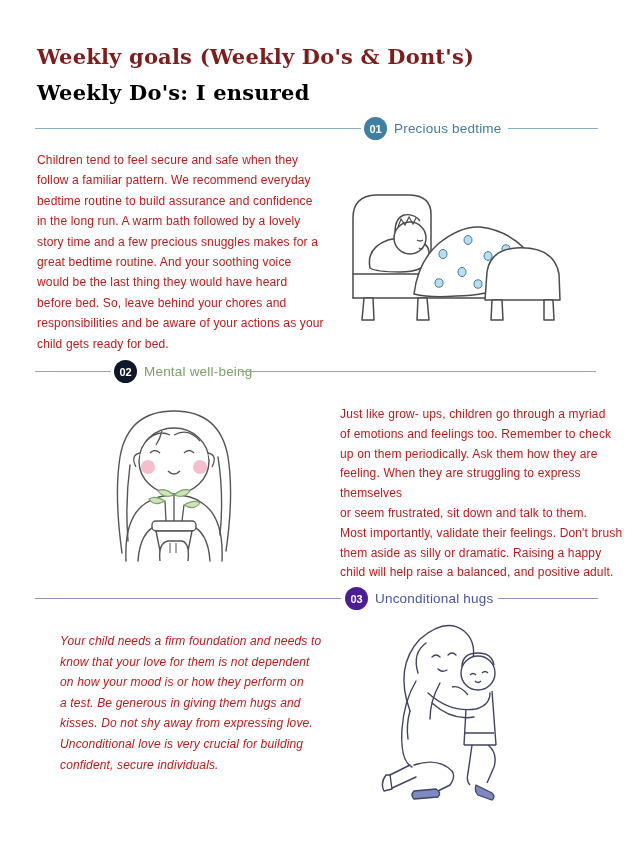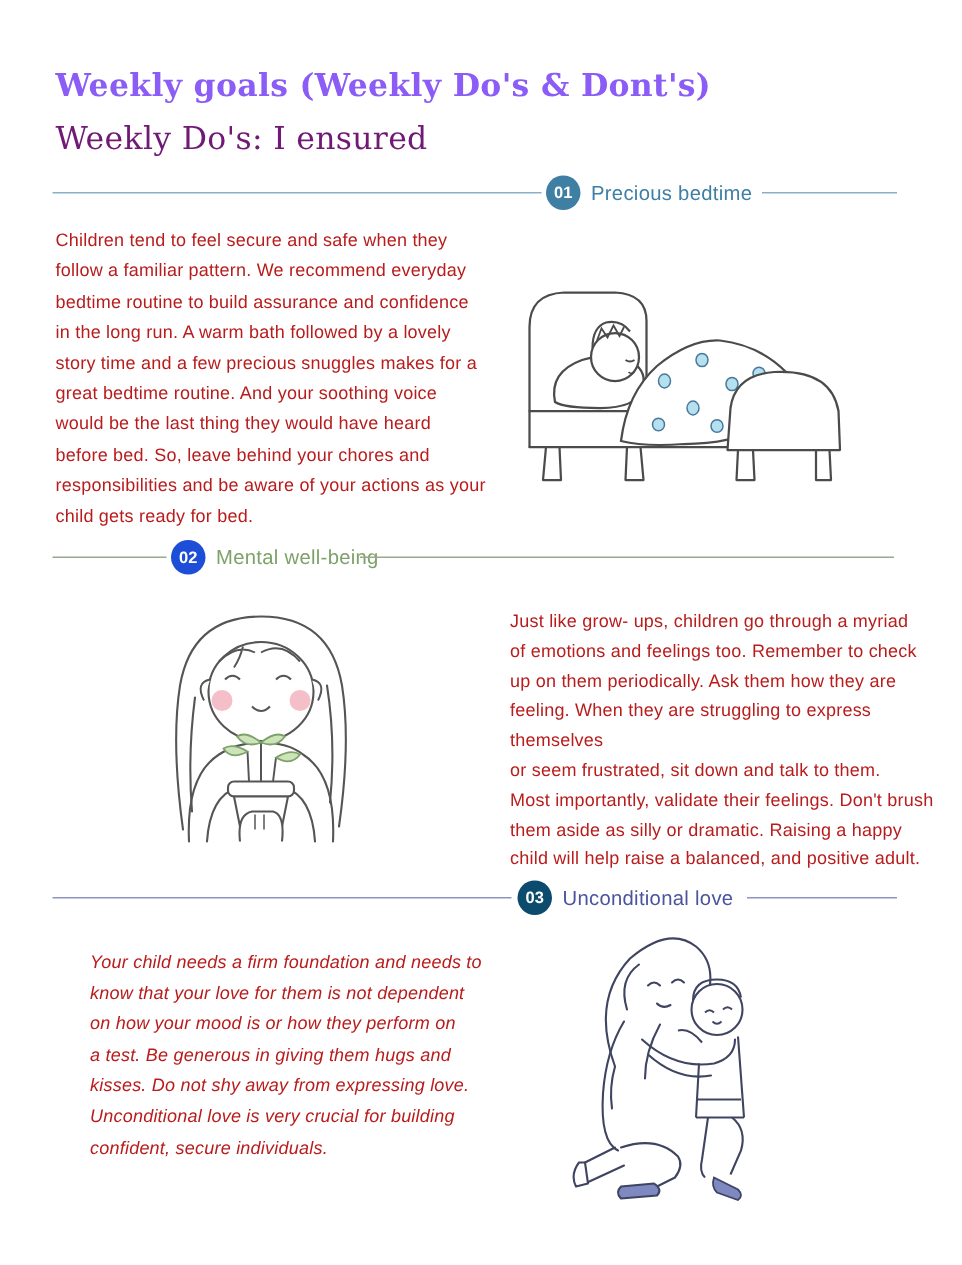--- a/index.html
+++ b/index.html
@@ -1,35 +1,35 @@
 <!DOCTYPE html>
 <html><head>
 <meta charset="utf-8">
 <style>
   html,body{margin:0;padding:0;background:#fff;}
   #page{position:relative;width:641px;height:843px;background:#ffffff;overflow:hidden;
         font-family:"Liberation Sans",sans-serif;}
   .title{position:absolute;left:37px;top:44px;font-family:"DejaVu Serif",serif;
-         font-weight:700;font-size:21px;letter-spacing:.2px;color:#8b5cf6;}
+         font-weight:700;font-size:21px;letter-spacing:.2px;color:#7f1d1d;}
   .subtitle{position:absolute;left:37px;top:80px;font-family:"DejaVu Serif",serif;
-         font-weight:400;font-size:21px;letter-spacing:.2px;color:#701a75;}
+         font-weight:700;font-size:21px;letter-spacing:.2px;color:#000000;}
   .divider{position:absolute;left:0;width:641px;height:24px;}
   .dline{position:absolute;top:11px;height:1px;}
   .badge{position:absolute;top:0;width:23px;height:23px;border-radius:50%;
          display:flex;align-items:center;justify-content:center;
          color:#fff;font-size:11px;font-weight:bold;}
   .dlabel{position:absolute;top:4px;font-size:13.5px;letter-spacing:.2px;}
   .para{position:absolute;font-size:12px;color:#b91c1c;letter-spacing:.15px;
         white-space:pre-line;}
   .p1{left:37px;top:150px;line-height:20.4px;}
   .p2{left:340px;top:405px;line-height:19.8px;}
   .p3{left:60px;top:631px;line-height:20.6px;font-style:italic;}
   .s1-col{color:#3f7fa3;} .s1-bg{background:#3f7fa3;} .s1-line{background:#88afc8;}
-  .s2-col{color:#7da269;} .s2-bg{background:#1d4ed8;} .s2-line{background:#9aa88d;}
-  .s3-col{color:#4a549e;} .s3-bg{background:#0c4a6e;} .s3-line{background:#8e95bd;}
+  .s2-col{color:#7da269;} .s2-bg{background:#0f172a;} .s2-line{background:#9aa88d;}
+  .s3-col{color:#4a549e;} .s3-bg{background:#4c1d95;} .s3-line{background:#8e95bd;}
   .illus{position:absolute;}
 </style>
 </head>
 <body>
 
 <div id="page">
 
   <div class="title">Weekly goals (Weekly Do's &amp; Dont's)</div>
   <div class="subtitle">Weekly Do's: I ensured</div>
 
@@ -141,21 +141,21 @@
       <path d="M48,158 Q46,140 56,138 L70,138 Q78,140 76,158" fill="#fff" stroke="#555555" stroke-width="1.4"></path>
       <path d="M58,140 L58,150 M64,140 L64,150" fill="none" stroke="#555555" stroke-width="1"></path>
     </g>
   </svg>
 
   <div class="divider" style="top:587px">
     <div class="dline s3-line" style="left:35px;width:306px"></div>
     <div class="badge s3-bg" style="left:345px">
       <span>03</span>
     </div>
-    <div class="dlabel s3-col" style="left:375px">Unconditional love</div>
+    <div class="dlabel s3-col" style="left:375px">Unconditional hugs</div>
     <div class="dline s3-line" style="left:498px;width:100px"></div>
   </div>
 
   <div class="para p3">Your child needs a firm foundation and needs to
 know that your love for them is not dependent
 on how your mood is or how they perform on
 a test. Be generous in giving them hugs and
 kisses. Do not shy away from expressing love.
 Unconditional love is very crucial for building
 confident, secure individuals.</div>

